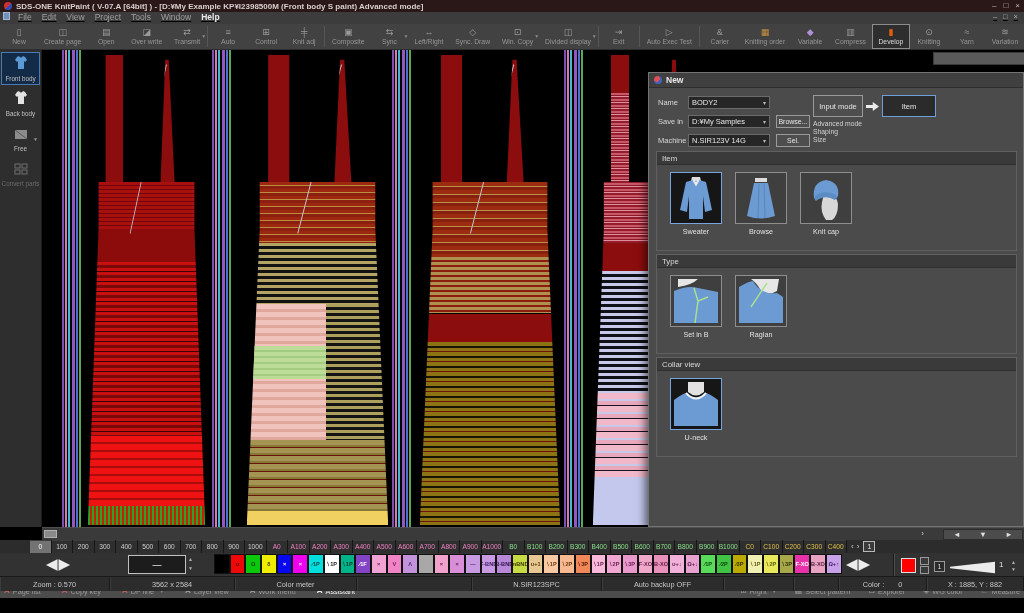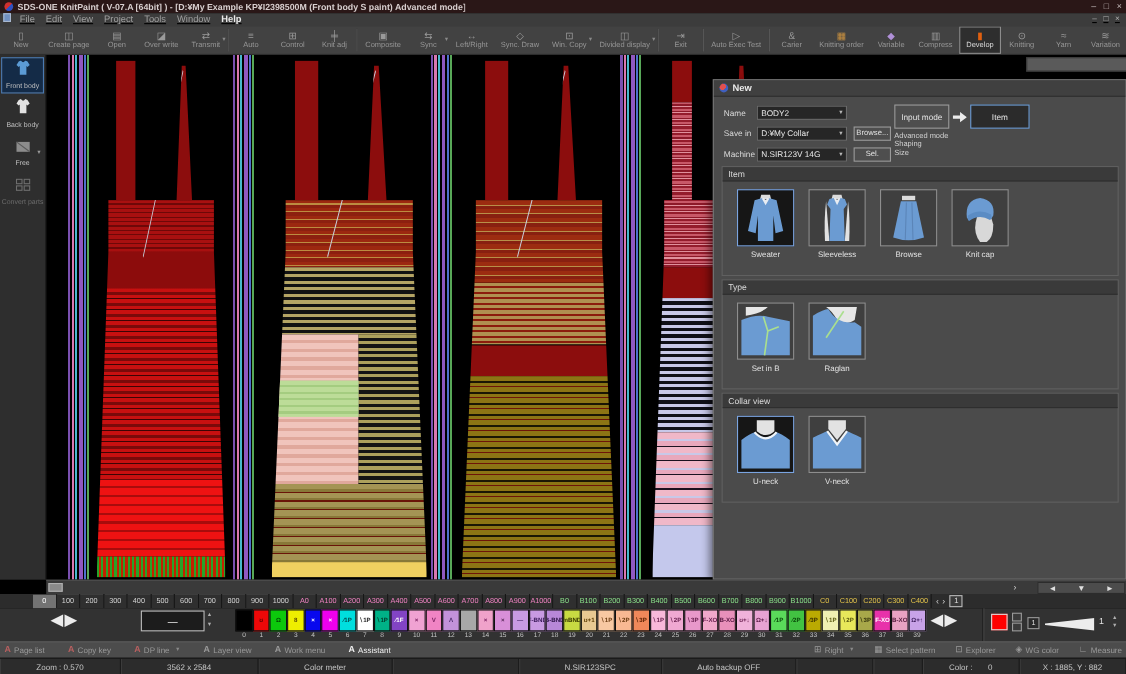--- a/index.html
+++ b/index.html
@@ -148,21 +148,21 @@
   .bt-item { display:flex; align-items:center; gap:3px; margin-right:21px; white-space:nowrap; }
   .bt-ico { font-size:8px; font-weight:bold; line-height:10px; }
   .bt-label { font-size:7.3px; color:#9a9a9a; }
   .bt-item.bright .bt-label { color:#efefef; }
   .bt-dd { font-size:5px; color:#8a8a8a; margin-left:2px; }
   .bt-right { margin-left:auto; display:flex; align-items:center; }
   .bt-right .bt-item { margin-right:0; margin-left:18px; }
   .bt-right .bt-ico { color:#9a9a9a; font-weight:normal; }
 
   
-  .statusbar { position:absolute; left:0; top:598px; width:1024px; height:15px; background:#2c2c2c;
+  .statusbar { position:absolute; left:0; top:576px; width:1024px; height:15px; background:#2c2c2c;
     border-top:1px solid #191919; display:flex; z-index:6; }
   .st-cell { height:100%; border-right:1px solid #1b1b1b; box-shadow:inset 1px 0 0 #3b3b3b;
     display:flex; align-items:center; justify-content:center; font-size:7.3px; color:#c6c6c6;
     white-space:nowrap; padding:0 4px; overflow:hidden; }
   .st-cell .v { margin-left:14px; }
   .st-flex { flex:1 1 auto; }
 </style>
 </head>
 <body>
 
@@ -401,21 +401,21 @@
     <div class="dlg-row" style="top:22px">
       <span class="dlg-label">Name</span>
       <div class="combo">
         <span class="cval">BODY2</span>
         <span class="dd">▾</span>
       </div>
     </div>
     <div class="dlg-row" style="top:41px">
       <span class="dlg-label">Save in</span>
       <div class="combo">
-        <span class="cval">D:¥My Collar</span>
+        <span class="cval">D:¥My Samples</span>
         <span class="dd">▾</span>
       </div>
       <button class="dlg-btn sm-btn">Browse...</button>
     </div>
     <div class="dlg-row" style="top:60px">
       <span class="dlg-label">Machine</span>
       <div class="combo">
         <span class="cval">N.SIR123V 14G</span>
         <span class="dd">▾</span>
       </div>
@@ -435,32 +435,20 @@
           <div class="thumb-row">
             <div class="thumb selected">
               <div class="thumb-box">
                 <svg width="48" height="48" viewBox="0 0 48 48">
                   <path d="M20 3 h8 l1 4 h-10 z" fill="#dcdcdc"></path>
                   <path d="M14 8 L21 6 Q24 12 27 6 L34 8 L40 36 L33 38 L31 22 L31 45 L17 45 L17 22 L15 38 L8 36 Z" fill="#6b9bd2"></path>
                   <path d="M20.5 6.5 L24 12.5 L27.5 6.5 L25.5 6 Q24 9 22.5 6 Z" fill="#e8ecf2"></path>
                 </svg>
               </div>
               <div class="thumb-label">Sweater</div>
-            </div>
-            <div class="thumb">
-              <div class="thumb-box">
-                <svg width="48" height="48" viewBox="0 0 48 48">
-                  <path d="M20 3 h8 l1 4 h-10 z" fill="#dcdcdc"></path>
-                  <path d="M14 9 Q12 26 13 45 L17 45 Z" fill="#e2e2e2"></path>
-                  <path d="M34 9 Q36 26 35 45 L31 45 Z" fill="#e2e2e2"></path>
-                  <path d="M17 7 L21 6 Q24 13 27 6 L31 7 L33 12 L30 16 L31 45 L17 45 L18 16 L15 12 Z" fill="#6b9bd2"></path>
-                  <path d="M21 6.5 L24 12.5 L27 6.5 L25.5 6 Q24 9 22.5 6 Z" fill="#e8ecf2"></path>
-                </svg>
-              </div>
-              <div class="thumb-label">Sleeveless</div>
             </div>
             <div class="thumb">
               <div class="thumb-box">
                 <svg width="48" height="48" viewBox="0 0 48 48">
                   <rect x="18" y="4" width="12" height="4" fill="#dcdcdc"></rect>
                   <path d="M17 9 H31 L38 42 Q24 47 10 42 Z" fill="#6b9bd2"></path>
                   <path d="M22 10 L21 44 M27 10 L28 44" stroke="#5b85b8" fill="none"></path>
                 </svg>
               </div>
               <div class="thumb-label">Browse</div>
@@ -508,30 +496,20 @@
             <div class="thumb selected">
               <div class="thumb-box">
                 <svg width="48" height="48" viewBox="0 0 48 48">
                   <path d="M16 2 H32 V12 Q24 19 16 12 Z" fill="#e2e2e2"></path>
                   <path d="M2 20 Q10 14 14 13 Q24 22 34 13 Q38 14 46 20 L46 46 L2 46 Z" fill="#6b9bd2"></path>
                   <path d="M14 13 Q24 24 34 13" stroke="#f0f4f8" stroke-width="2" fill="none"></path>
                 </svg>
               </div>
               <div class="thumb-label">U-neck</div>
             </div>
-            <div class="thumb">
-              <div class="thumb-box">
-                <svg width="48" height="48" viewBox="0 0 48 48">
-                  <path d="M16 2 H32 V10 L24 20 L16 10 Z" fill="#e2e2e2"></path>
-                  <path d="M2 18 Q12 13 15 12 L24 24 L33 12 Q36 13 46 18 L46 46 L2 46 Z" fill="#6b9bd2"></path>
-                  <path d="M15 12 L24 24 L33 12" stroke="#f0f4f8" stroke-width="2" fill="none"></path>
-                </svg>
-              </div>
-              <div class="thumb-label">V-neck</div>
-            </div>
           </div>
         </div>
       </div>
   </div>
 
   <div class="hscroll">
     <span class="hs-thumb"></span>
     <span class="hs-more" id="hs-more">›</span>
     <span class="hs-nav" id="hs-nav">
         <span>◄</span>

